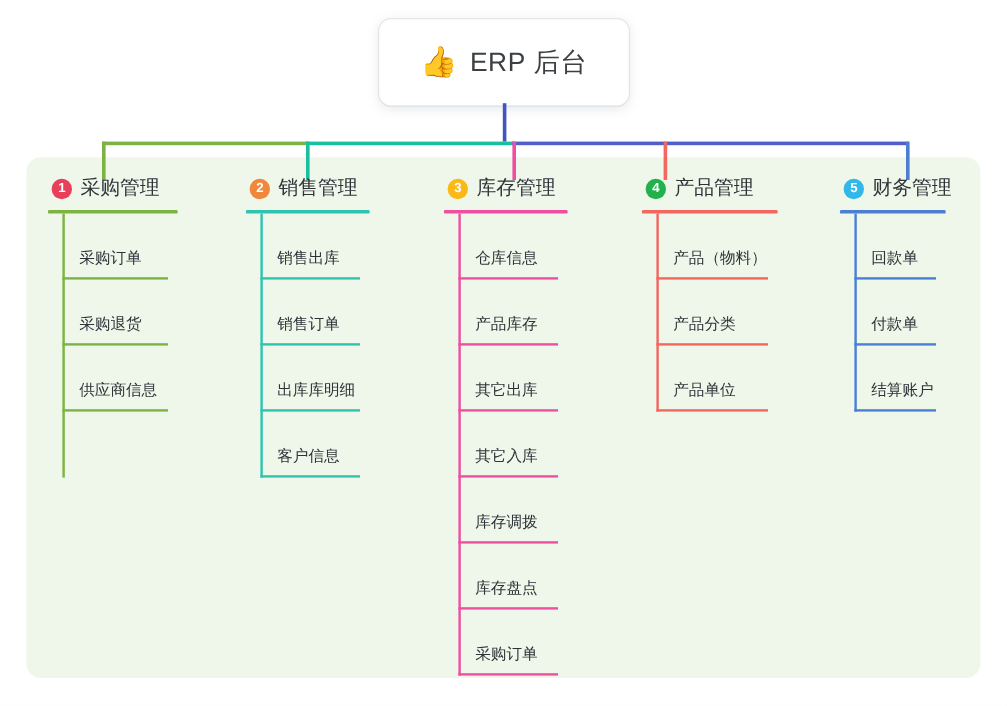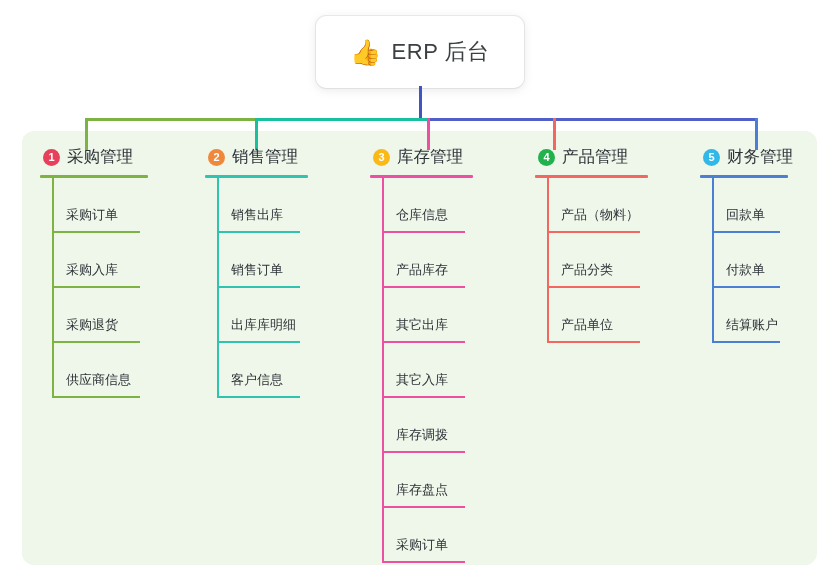--- a/index.html
+++ b/index.html
@@ -147,24 +147,20 @@
           <span class="col-title">采购管理</span>
         </div>
         <div class="col-underline" style="background: rgb(124, 179, 66); width: 108px;"></div>
         <div class="items">
           <div class="spine" style="background: rgb(124, 179, 66); height: 220px;"></div>
           <div class="item">
             <span class="item-label">采购订单</span>
             <div class="item-rule" style="background: rgb(124, 179, 66); width: 88px;"></div>
           </div>
           <div class="item">
-            <span class="item-label">采购入库</span>
-            <div class="item-rule" style="background: rgb(124, 179, 66); width: 88px;"></div>
-          </div>
-          <div class="item">
             <span class="item-label">采购退货</span>
             <div class="item-rule" style="background: rgb(124, 179, 66); width: 88px;"></div>
           </div>
           <div class="item">
             <span class="item-label">供应商信息</span>
             <div class="item-rule" style="background: rgb(124, 179, 66); width: 88px;"></div>
           </div>
         </div>
       </div>
       <div class="column" style="left: 205px; width: 145px;">

